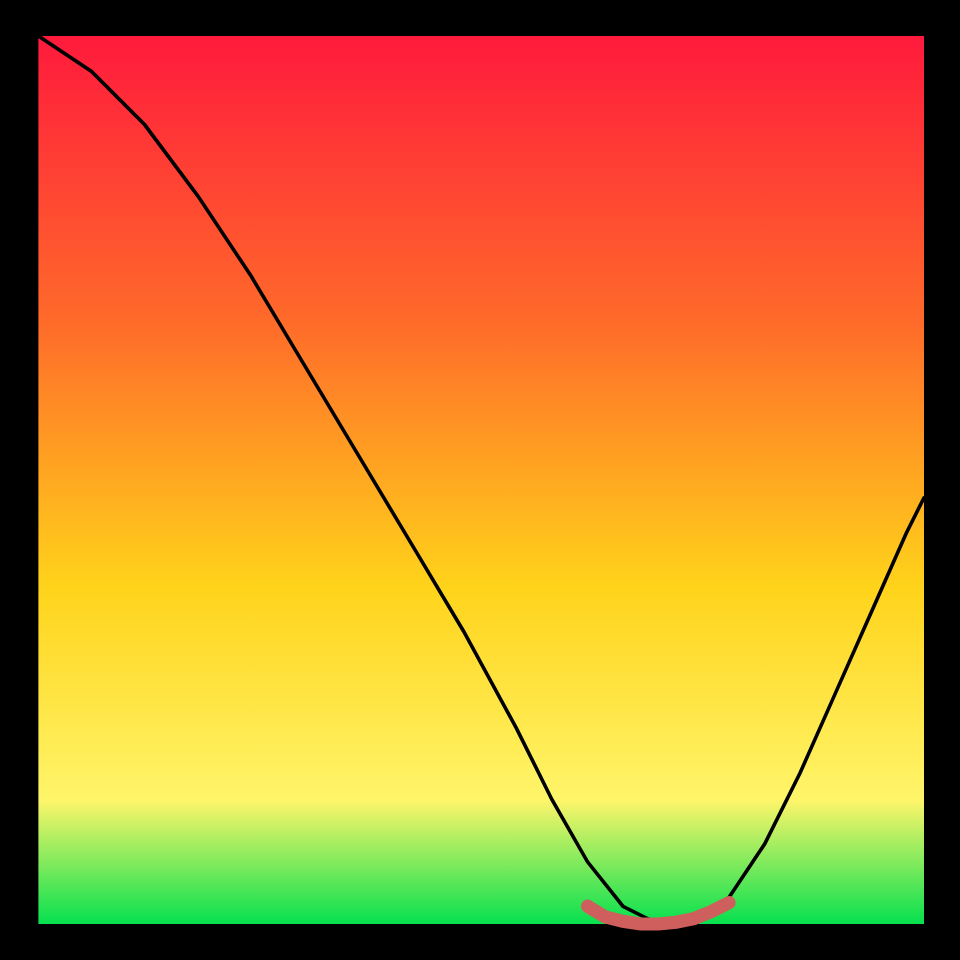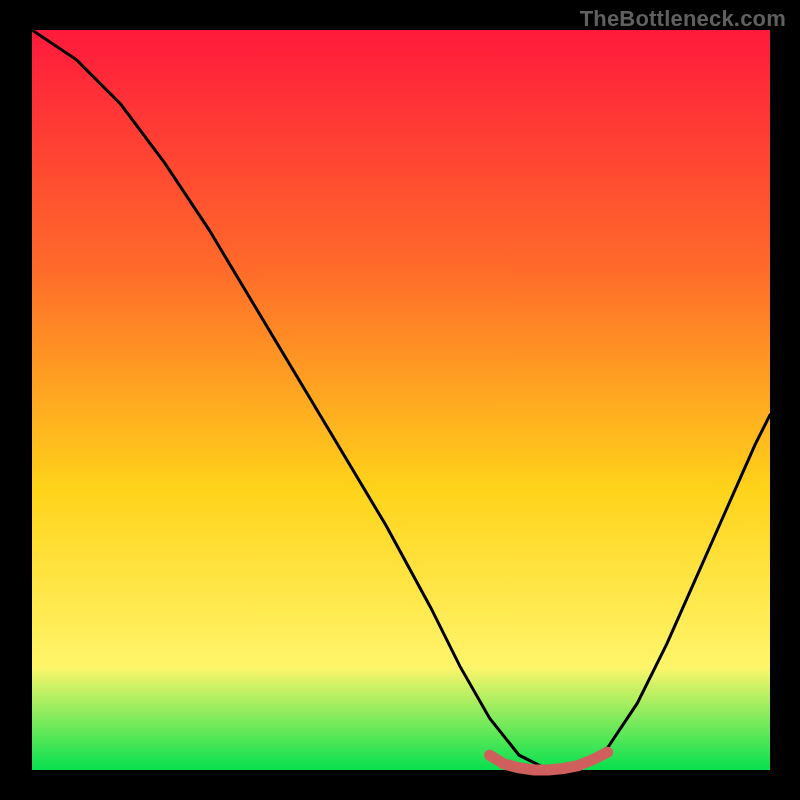--- a/index.html
+++ b/index.html
@@ -51,14 +51,13 @@
 
     <rect id="plot-bg" x="32" y="30" width="738" height="740" fill="url(#bg)"></rect>
 
     <path id="curve" fill="none" stroke-width="3" stroke-linecap="round" stroke="#000000" d="M32.0 30.0 L76.3 59.6 L120.6 104.0 L164.8 163.2 L209.1 229.8 L253.4 303.8 L297.7 377.8 L342.0 451.8 L386.2 525.8 L430.5 607.2 L460.0 666.4 L489.6 718.2 L519.1 755.2 L548.6 770.0 L578.1 770.0 L607.6 747.8 L637.2 703.4 L666.7 644.2 L696.2 577.6 L725.7 511.0 L755.2 444.4 L770.0 414.8"></path>
 
     <path id="marker" fill="none" stroke-width="11" stroke-linecap="round" stroke="#cf5f5c" d="M489.6 755.2 L504.3 764.1 L519.1 767.8 L533.8 770.0 L548.6 770.0 L563.4 768.5 L578.1 765.6 L592.9 759.6 L607.6 752.2"></path>
 
     <rect x="32" y="30" width="738" height="740" fill="none" stroke="#000" stroke-width="0"></rect>
   </svg>
 
-  <div class="watermark">TheBottleneck.com</div>
 </div>
 
 </body></html>

